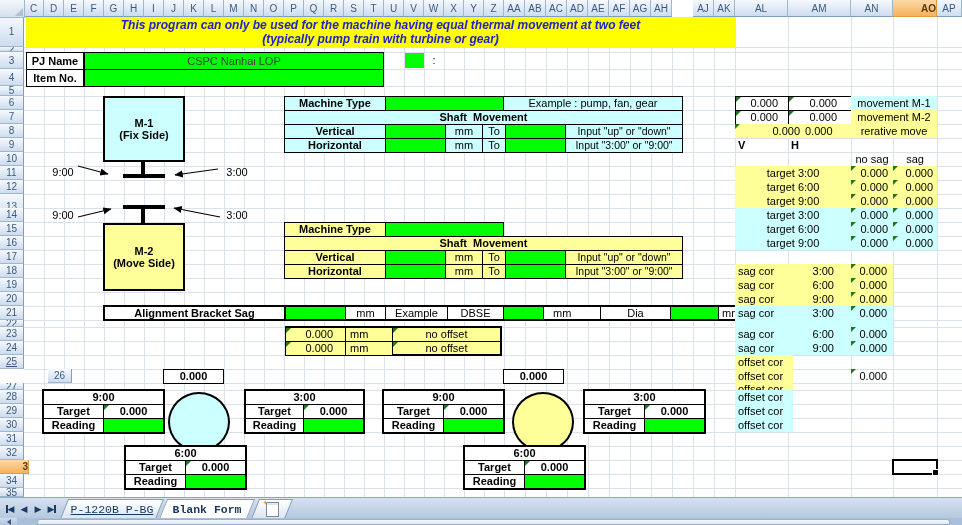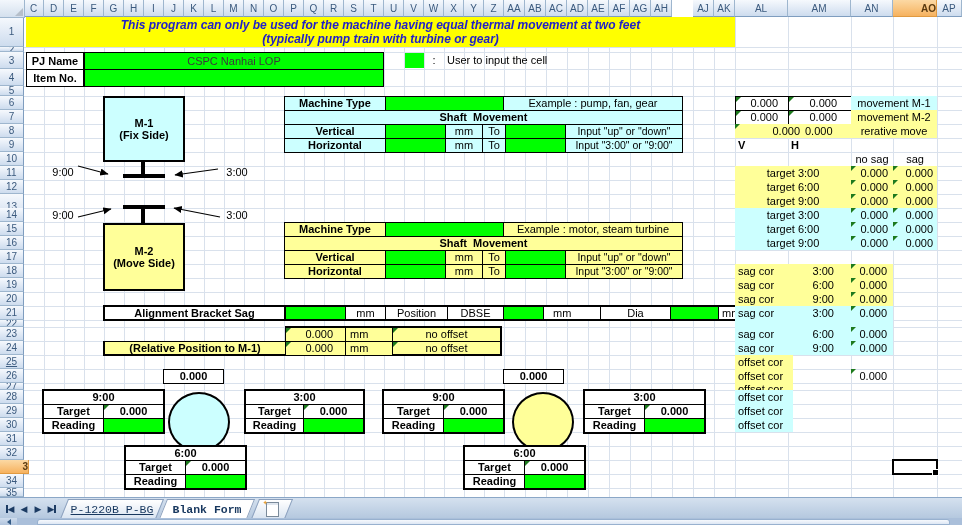--- a/index.html
+++ b/index.html
@@ -137,21 +137,20 @@
     <div>(typically pump train with turbine or gear)</div>
   </div>
 
   <div class="cell bd b" style="left:26px;top:52px;width:58px;height:18px">PJ Name</div>
   <div class="cell bd g" style="left:84px;top:52px;width:300px;height:18px;color:#3a3a3a">CSPC Nanhai LOP</div>
   <div class="cell bd b" style="left:26px;top:69px;width:58px;height:18px">Item No.</div>
   <div class="cell bd g" style="left:84px;top:69px;width:300px;height:18px"></div>
 
   <div class="cell g" style="left:405px;top:53px;width:19px;height:15px"></div>
   <div class="cell" style="left:428px;top:52px;width:12px;height:17px">:</div>
-  <div class="cell l" style="left:447px;top:52px;width:200px;height:17px">User to input the cell</div>
 
   <div class="cell cy b" style="left:103px;top:96px;width:82px;height:66px;border:2px solid #000;flex-direction:column">
     <div>M-1</div>
     <div>(Fix Side)</div>
   </div>
   <div class="cell yl b" style="left:103px;top:223px;width:82px;height:68px;border:2px solid #000;flex-direction:column">
     <div>M-2</div>
     <div>(Move Side)</div>
   </div>
 
@@ -187,50 +186,48 @@
   <div class="cell bd cy sm" style="left:565px;top:124px;width:118px;height:15px">Input "up" or "down"</div>
   <div class="cell bd cy b" style="left:284px;top:138px;width:102px;height:15px">Horizontal</div>
   <div class="cell bd g" style="left:385px;top:138px;width:61px;height:15px"></div>
   <div class="cell bd cy" style="left:445px;top:138px;width:38px;height:15px">mm</div>
   <div class="cell bd cy" style="left:482px;top:138px;width:24px;height:15px">To</div>
   <div class="cell bd g" style="left:505px;top:138px;width:61px;height:15px"></div>
   <div class="cell bd cy sm" style="left:565px;top:138px;width:118px;height:15px">Input "3:00" or "9:00"</div>
 
   <div class="cell bd yl b" style="left:284px;top:222px;width:102px;height:15px">Machine Type</div>
   <div class="cell bd g" style="left:385px;top:222px;width:119px;height:15px"></div>
-  <div class="cell bd yl" style="left:503px;top:222px;width:180px;height:15px">Example : motor, steam turbine</div>
   <div class="cell bd yl b" style="left:284px;top:236px;width:399px;height:15px;white-space:pre">Shaft  Movement</div>
   <div class="cell bd yl b" style="left:284px;top:250px;width:102px;height:15px">Vertical</div>
   <div class="cell bd g" style="left:385px;top:250px;width:61px;height:15px"></div>
   <div class="cell bd yl" style="left:445px;top:250px;width:38px;height:15px">mm</div>
   <div class="cell bd yl" style="left:482px;top:250px;width:24px;height:15px">To</div>
   <div class="cell bd g" style="left:505px;top:250px;width:61px;height:15px"></div>
   <div class="cell bd yl sm" style="left:565px;top:250px;width:118px;height:15px">Input "up" or "down"</div>
   <div class="cell bd yl b" style="left:284px;top:264px;width:102px;height:15px">Horizontal</div>
   <div class="cell bd g" style="left:385px;top:264px;width:61px;height:15px"></div>
   <div class="cell bd yl" style="left:445px;top:264px;width:38px;height:15px">mm</div>
   <div class="cell bd yl" style="left:482px;top:264px;width:24px;height:15px">To</div>
   <div class="cell bd g" style="left:505px;top:264px;width:61px;height:15px"></div>
   <div class="cell bd yl sm" style="left:565px;top:264px;width:118px;height:15px">Input "3:00" or "9:00"</div>
 
   <div class="cell bd b" style="left:103px;top:305px;width:183px;height:16px;border-width:2px">Alignment Bracket Sag</div>
   <div class="cell bd g" style="left:285px;top:305px;width:61px;height:16px;border-width:2px 1px"></div>
   <div class="cell bd" style="left:345px;top:305px;width:41px;height:16px;border-width:2px 1px">mm</div>
-  <div class="cell bd" style="left:385px;top:305px;width:63px;height:16px;border-width:2px 1px">Position</div>
+  <div class="cell bd" style="left:385px;top:305px;width:63px;height:16px;border-width:2px 1px">Example</div>
   <div class="cell bd" style="left:447px;top:305px;width:57px;height:16px;border-width:2px 1px">DBSE</div>
   <div class="cell bd g" style="left:503px;top:305px;width:41px;height:16px;border-width:2px 1px"></div>
   <div class="cell bd l" style="left:543px;top:305px;width:58px;height:16px;border-width:2px 1px;padding-left:9px">mm</div>
   <div class="cell bd" style="left:600px;top:305px;width:71px;height:16px;border-width:2px 1px">Dia</div>
   <div class="cell bd g" style="left:670px;top:305px;width:49px;height:16px;border-width:2px 1px"></div>
   <div class="cell bd l" style="left:718px;top:305px;width:24px;height:16px;border-width:2px 2px 2px 1px;padding-left:3px">mm</div>
 
   <div class="cell bd yl r tri" style="left:285px;top:326px;width:61px;height:16px;border-width:2px 1px 1px 1px;padding-right:12px">0.000</div>
   <div class="cell bd yl l" style="left:345px;top:326px;width:48px;height:16px;border-width:2px 1px 1px 1px;padding-left:4px">mm</div>
   <div class="cell bd yl tri" style="left:392px;top:326px;width:110px;height:16px;border-width:2px 2px 1px 1px">no offset</div>
-  <div class="cell bd yl b" style="left:103px;top:341px;width:183px;height:15px;border-width:1px 1px 2px 2px">(Relative Position to M-1)</div>
   <div class="cell bd yl r tri" style="left:285px;top:341px;width:61px;height:15px;border-width:1px;padding-right:12px">0.000</div>
   <div class="cell bd yl l" style="left:345px;top:341px;width:48px;height:15px;border-width:1px;padding-left:4px">mm</div>
   <div class="cell bd yl tri" style="left:392px;top:341px;width:110px;height:15px;border-width:1px 2px 2px 1px">no offset</div>
 
   <div class="cell bd r tri" style="left:735px;top:96px;width:54px;height:15px;padding-right:10px">0.000</div>
   <div class="cell bd r tri" style="left:788px;top:96px;width:64px;height:15px;padding-right:14px">0.000</div>
   <div class="cell cy" style="left:851px;top:96px;width:86px;height:14px">movement M-1</div>
   <div class="cell bd r tri" style="left:735px;top:110px;width:54px;height:15px;padding-right:10px">0.000</div>
   <div class="cell bd r tri" style="left:788px;top:110px;width:64px;height:15px;padding-right:14px">0.000</div>
   <div class="cell yl" style="left:851px;top:110px;width:86px;height:14px">movement M-2</div>
@@ -420,21 +417,21 @@
       <div class="rh" style="top: 236px; height: 14px;">16</div>
       <div class="rh" style="top: 250px; height: 14px;">17</div>
       <div class="rh" style="top: 264px; height: 14px;">18</div>
       <div class="rh" style="top: 278px; height: 14px;">19</div>
       <div class="rh" style="top: 292px; height: 14px;">20</div>
       <div class="rh" style="top: 306px; height: 14px;">21</div>
       <div class="rh" style="top: 320px; height: 7px;">22</div>
       <div class="rh" style="top: 327px; height: 14px;">23</div>
       <div class="rh" style="top: 341px; height: 14px;">24</div>
       <div class="rh" style="top: 355px; height: 14px; text-decoration: underline;">25</div>
-      <div class="rh" style="top: 369px; height: 14px;">26</div>
+      <div class="rh" style="top: 369px; height: 14px; margin-left: 48px;">26</div>
       <div class="rh" style="top: 383px; height: 7px;">27</div>
       <div class="rh" style="top: 390px; height: 14px;">28</div>
       <div class="rh" style="top: 404px; height: 14px;">29</div>
       <div class="rh" style="top: 418px; height: 14px;">30</div>
       <div class="rh" style="top: 432px; height: 14px;">31</div>
       <div class="rh" style="top: 446px; height: 14px;">32</div>
       <div class="rh hsel" style="top: 460px; height: 14px;">33</div>
       <div class="rh" style="top: 474px; height: 14px;">34</div>
       <div class="rh" style="top: 488px; height: 9px;">35</div>
     </div>

